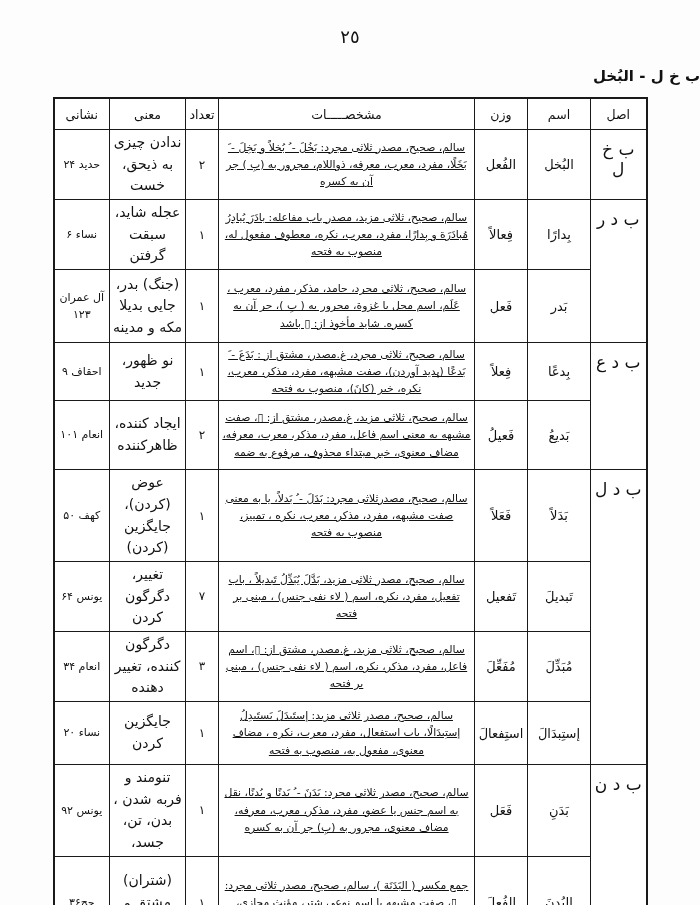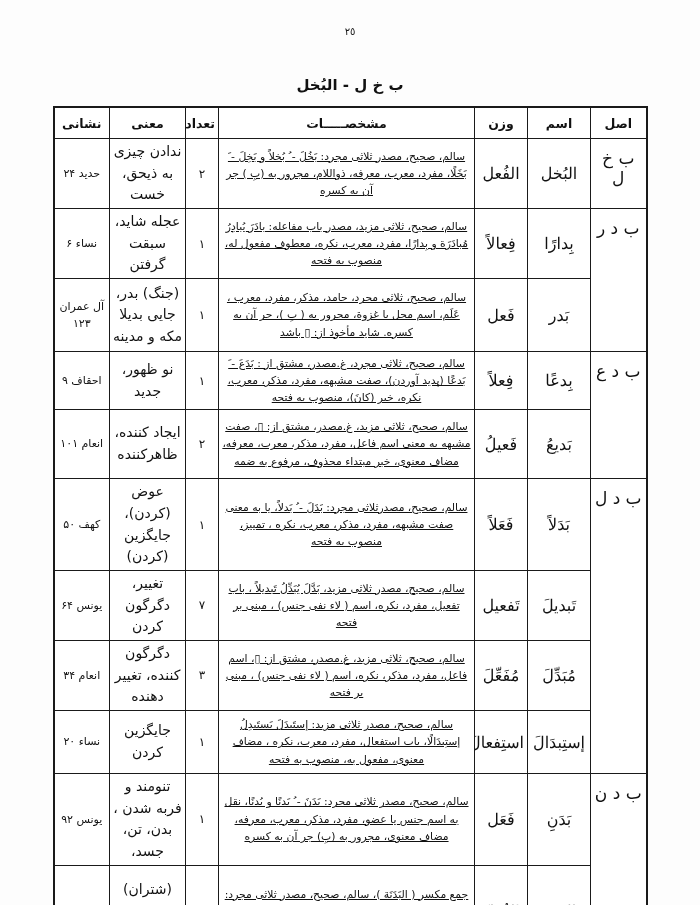--- a/index.html
+++ b/index.html
@@ -1,29 +1,29 @@
 <!DOCTYPE html>
 <html lang="fa"><head>
 <meta charset="utf-8">
 <style>
   html,body{margin:0;padding:0;}
   body{
     width:700px;height:905px;background:#fdfdfd;color:#111;
     font-family:"DejaVu Sans",sans-serif;position:relative;overflow:hidden;
   }
-  .page-number{ text-align:center;padding-top:26px;font-size:10px;direction:rtl; }
-  .page-title{ text-align:center;margin-top:39px;font-size:15px;font-weight:bold;direction:rtl; }
+  .page-number{ text-align:center;padding-top:26px;font-size:18px;direction:rtl; }
+  .page-title{ text-align:right;margin-top:20px;font-size:15px;font-weight:bold;direction:rtl; }
   table.lex{
     direction:rtl;border-collapse:collapse;margin:12px auto 0;width:593px;
     table-layout:fixed;border:2px solid #1a1a1a;background:#fff;
   }
   .lex th,.lex td{ border:1px solid #1a1a1a;text-align:center;vertical-align:middle;padding:2px 3px;overflow:hidden; }
-  .lex th{ font-size:12.5px;font-weight:bold;height:26px; }
+  .lex th{ font-size:12.5px;font-weight:normal;height:26px; }
   td.c-asl{ vertical-align:top;padding-top:9px;font-size:17px; }
-  td.c-esm,td.c-vazn{ font-size:16px;font-family:Liberation Serif, serif; }
+  td.c-esm,td.c-vazn{ font-size:13px; }
   td.c-mosh{ font-size:10.8px;line-height:1.6;text-decoration:underline; }
   td.c-tedad{ font-size:12px; }
   td.c-mani{ font-size:14px;line-height:1.55; }
   td.c-neshani{ font-size:11px;line-height:1.6; }
   .footnote-mark{ text-align:center;font-size:14px;margin-top:3px; }
 </style>
 </head>
 <body>
 
 <div class="page-number">٢٥</div>

